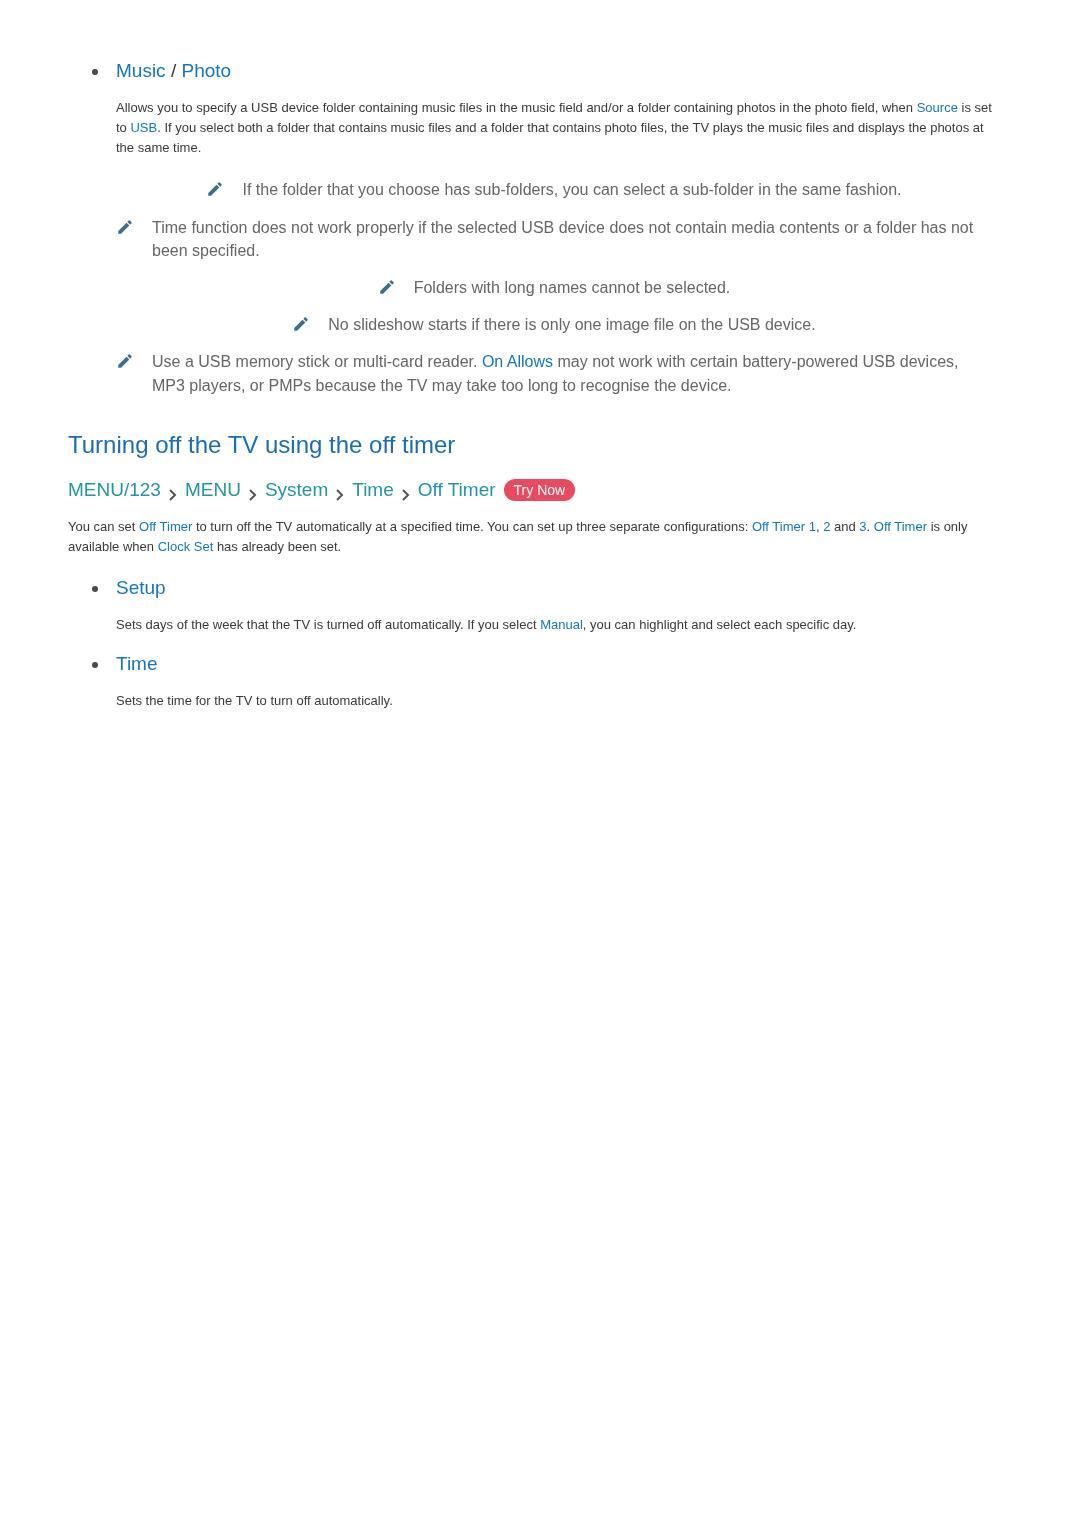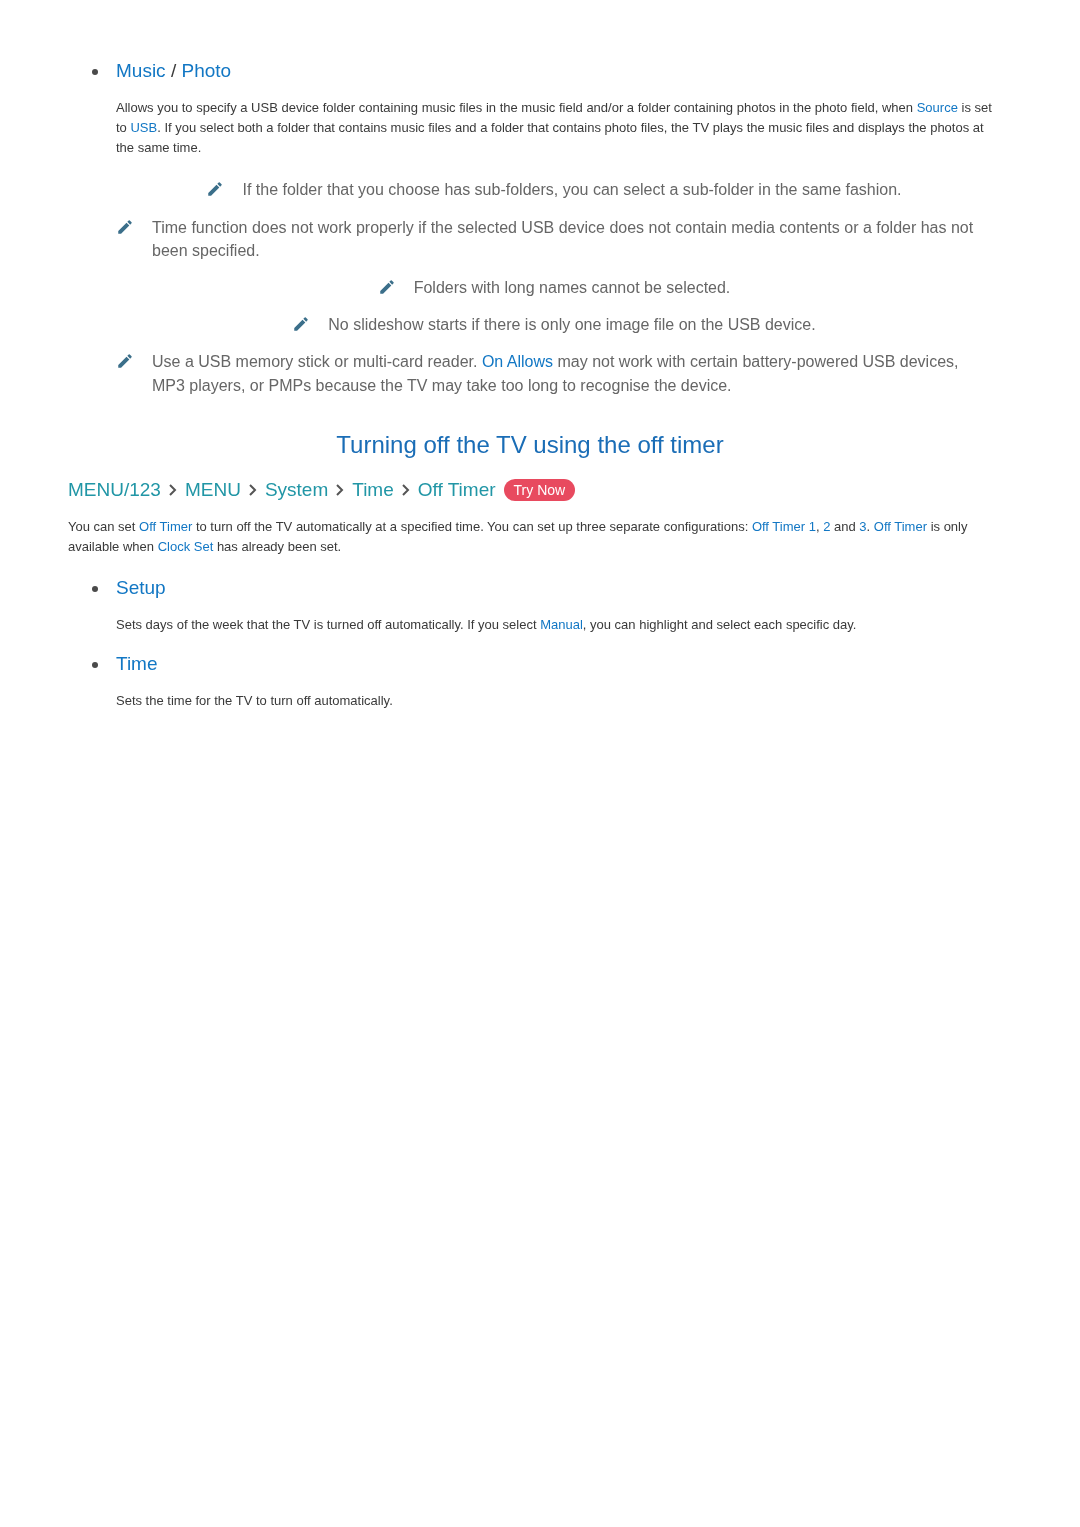--- a/index.html
+++ b/index.html
@@ -68,26 +68,26 @@
   .note-text {
     font-size: 16px;
     line-height: 1.45;
     color: #666;
   }
   h2.section {
     font-size: 24px;
     font-weight: 400;
     color: #1a6db6;
     margin: 10px 0 20px 0;
-    text-align: center;
   }
   .path {
     font-size: 19px;
     margin-bottom: 16px;
     display: flex;
+    align-items: center;
     flex-wrap: wrap;
     gap: 8px;
   }
   .path .chev {
     width: 8px;
     height: 12px;
     display: inline-block;
     color: #555;
   }
   .try-now {

